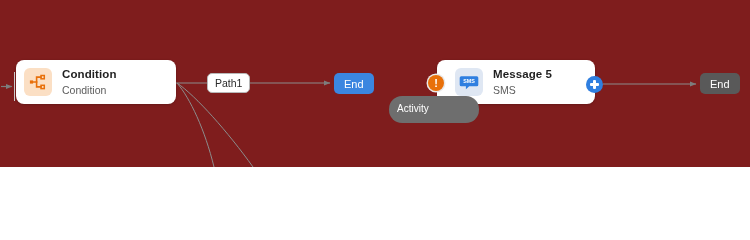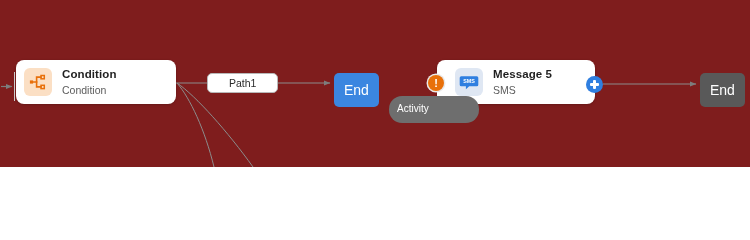--- a/index.html
+++ b/index.html
@@ -136,44 +136,44 @@
   }
   #add-node-handle .plus-h { width: 9px; height: 2.2px; }
   #add-node-handle .plus-v { width: 2.2px; height: 9px; }
 
   
   #path-label {
     position: absolute;
     left: 207px;
     top: 73px;
     height: 20px;
-    padding: 0 21px;
+    padding: 0 7px;
     background: #ffffff;
     border: 1px solid #b8b8b8;
     border-radius: 5px;
     display: flex;
     align-items: center;
     justify-content: center;
     font-size: 10.5px;
     color: #2b2b2b;
     box-sizing: border-box;
     z-index: 4;
     cursor: pointer;
     white-space: nowrap;
   }
 
   
   .end-btn {
     position: absolute;
-    height: 34px;
+    height: 21px;
     border-radius: 5px;
     display: flex;
     align-items: center;
     justify-content: center;
-    font-size: 14px;
+    font-size: 11px;
     color: #ffffff;
     z-index: 4;
     cursor: pointer;
     white-space: nowrap;
     padding: 0 10px;
     box-sizing: border-box;
   }
   #end-path1 {
     left: 334px;
     top: 73px;

